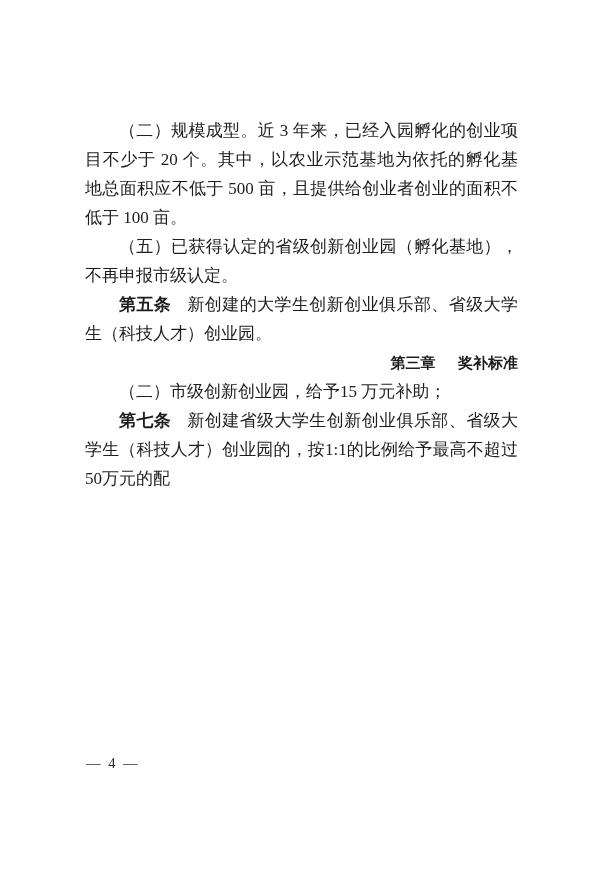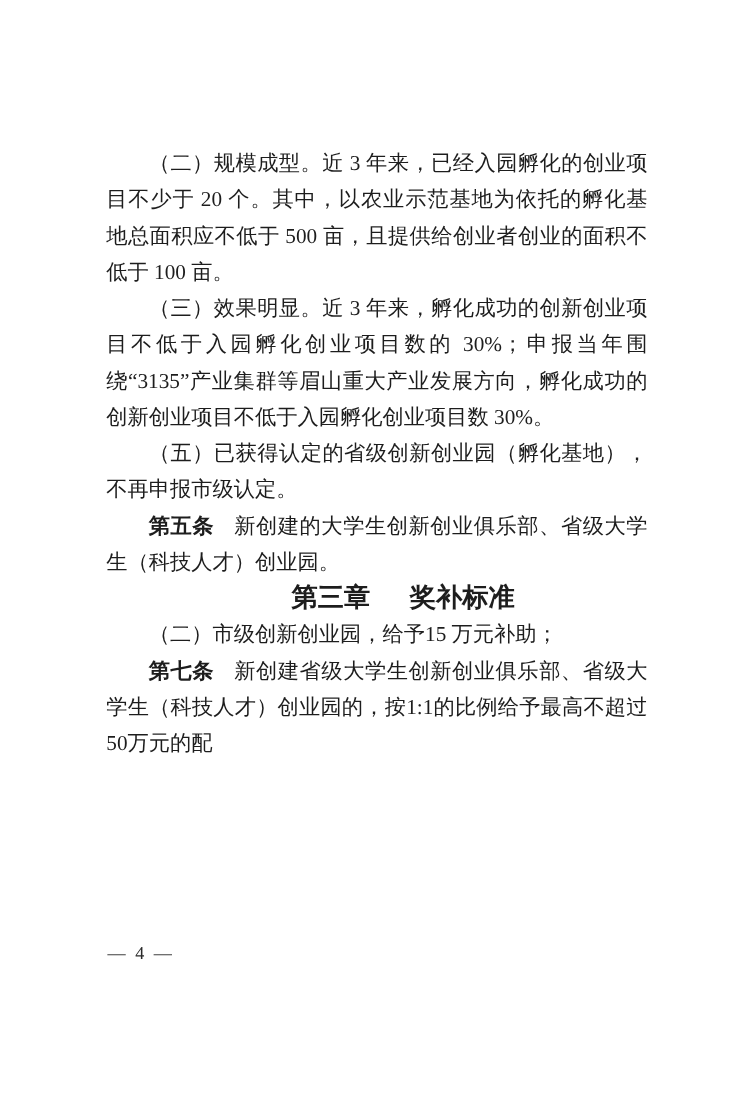--- a/index.html
+++ b/index.html
@@ -31,23 +31,23 @@
     text-indent: 2em;
     padding: 0;
   }
   .lead {
     font-weight: bold;
     font-family: Liberation Serif, serif;
     margin-right: 0.95em;
   }
   .chapter {
     margin: 26px 0 4px 0;
-    text-align: center;
+    text-align: right;
     text-indent: 0;
-    font-size: 21px;
+    font-size: 15px;
     font-weight: bold;
     font-family: "Liberation Sans", "DejaVu Sans", sans-serif;
   }
   .chapter .num {
     margin-right: 1.5em;
   }
   .page-number {
     position: absolute;
     left: 86px;
     top: 755px;
@@ -57,21 +57,20 @@
   }
 </style>
 </head>
 <body>
 
 <div class="page">
   <div class="content">
 
     <p class="para"><span>（二）规模成型。近 3 年来，已经入园孵化的创业项目不少于 20 个。其中，以农业示范基地为依托的孵化基地总面积应不低于 500 亩，且提供给创业者创业的面积不低于 100 亩。</span></p>
 
-    <p class="para"><span>（三）效果明显。近 3 年来，孵化成功的创新创业项目不低于入园孵化创业项目数的 30%；申报当年围绕“3135”产业集群等眉山重大产业发展方向，孵化成功的创新创业项目不低于入园孵化创业项目数 30%。</span></p>
 
 
     <p class="para"><span>（五）已获得认定的省级创新创业园（孵化基地），不再申报市级认定。</span></p>
 
     <p class="para"><span class="lead">第五条</span><span>新创建的大学生创新创业俱乐部、省级大学生（科技人才）创业园。</span></p>
 
     <p class="para chapter"><span class="num">第三章</span><span>奖补标准</span></p>
 
 
 

